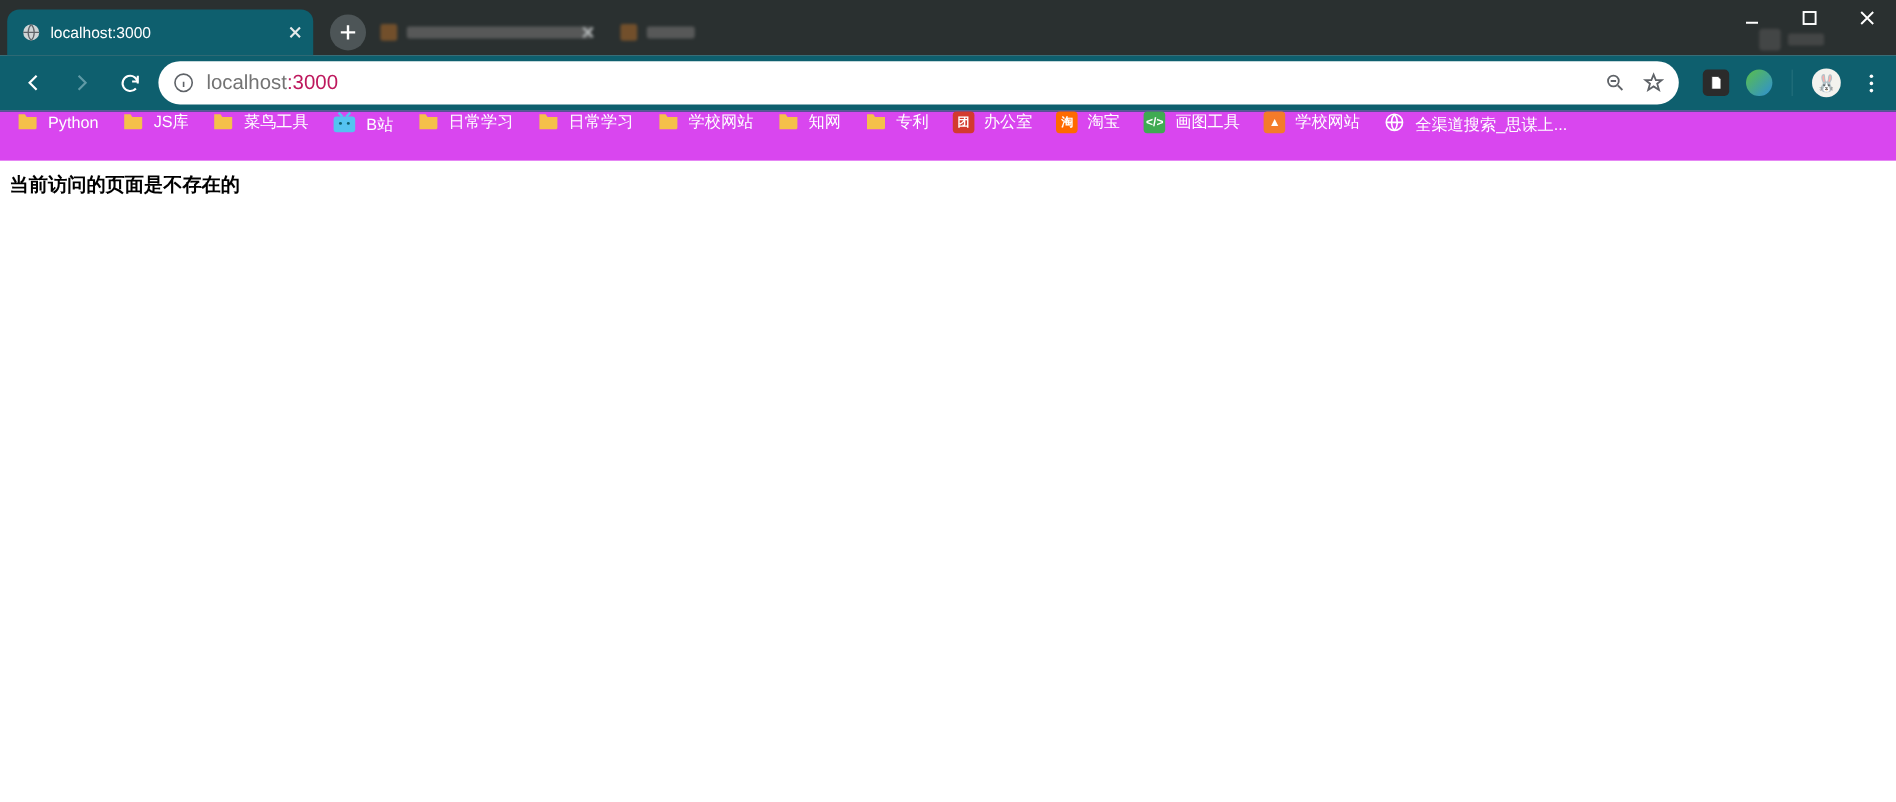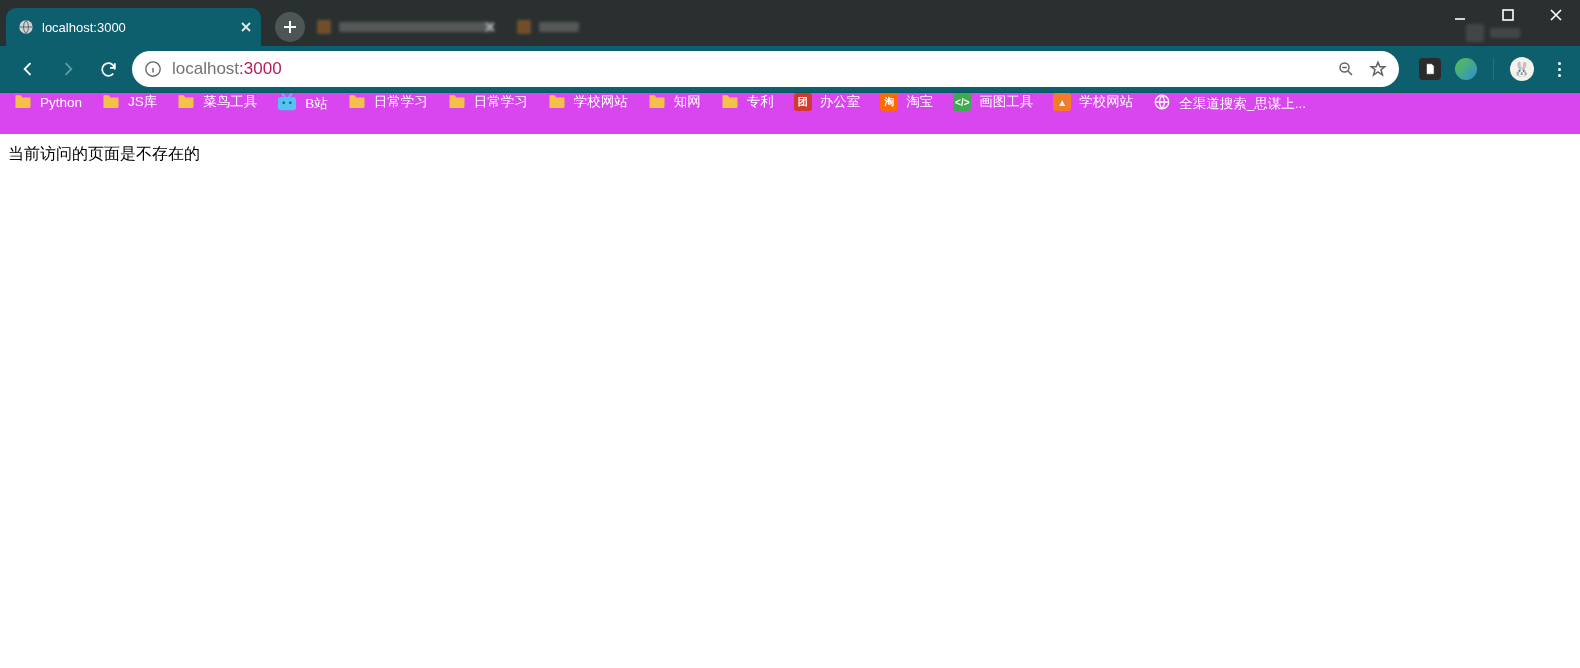--- a/index.html
+++ b/index.html
@@ -152,20 +152,21 @@
     .bm-icon-office{background:#d33a2f;color:#fff;}
     .bm-icon-taobao{background:#ff6a00;color:#fff;}
     .bm-icon-runoob{background:#3faa52;color:#fff;}
     .bm-icon-draw{background:#f47b2a;color:#fff;}
     .bm-icon-globe svg{stroke:#fff;fill:none;stroke-width:1.8;width:18px;height:18px;}
     .page-content {
       padding: 10px 8px;
       font-size: 16px;
       color: #000;
       background:#fff;
+      font-weight:bold;
     }
   </style>
 </head>
 <body>
 
 <div class="titlebar">
   <div class="tab-strip">
     <div class="tab active">
       <svg class="globe" viewBox="0 0 24 24">
           <circle cx="12" cy="12" r="10"></circle>

